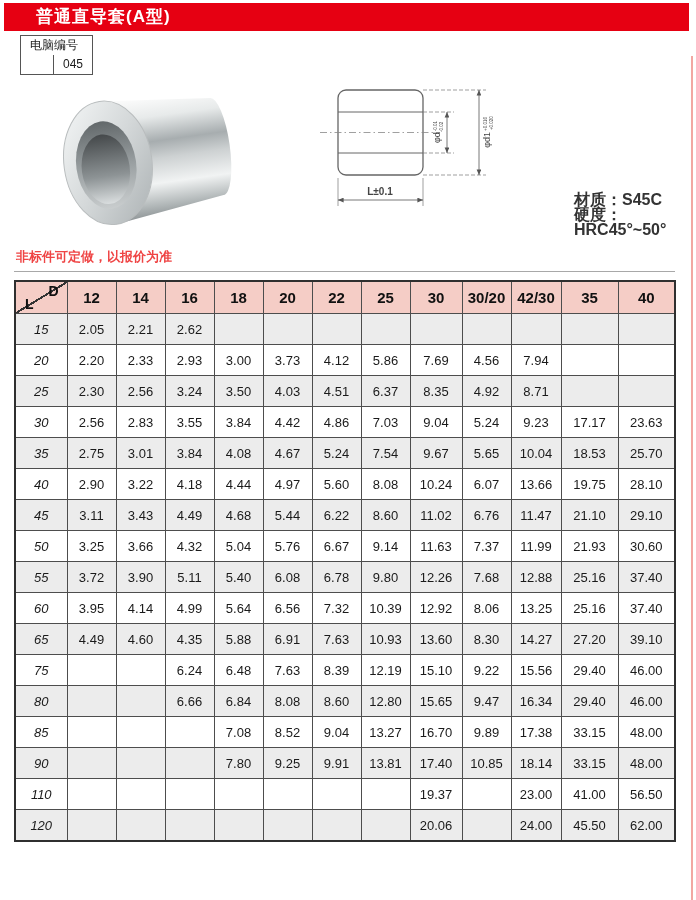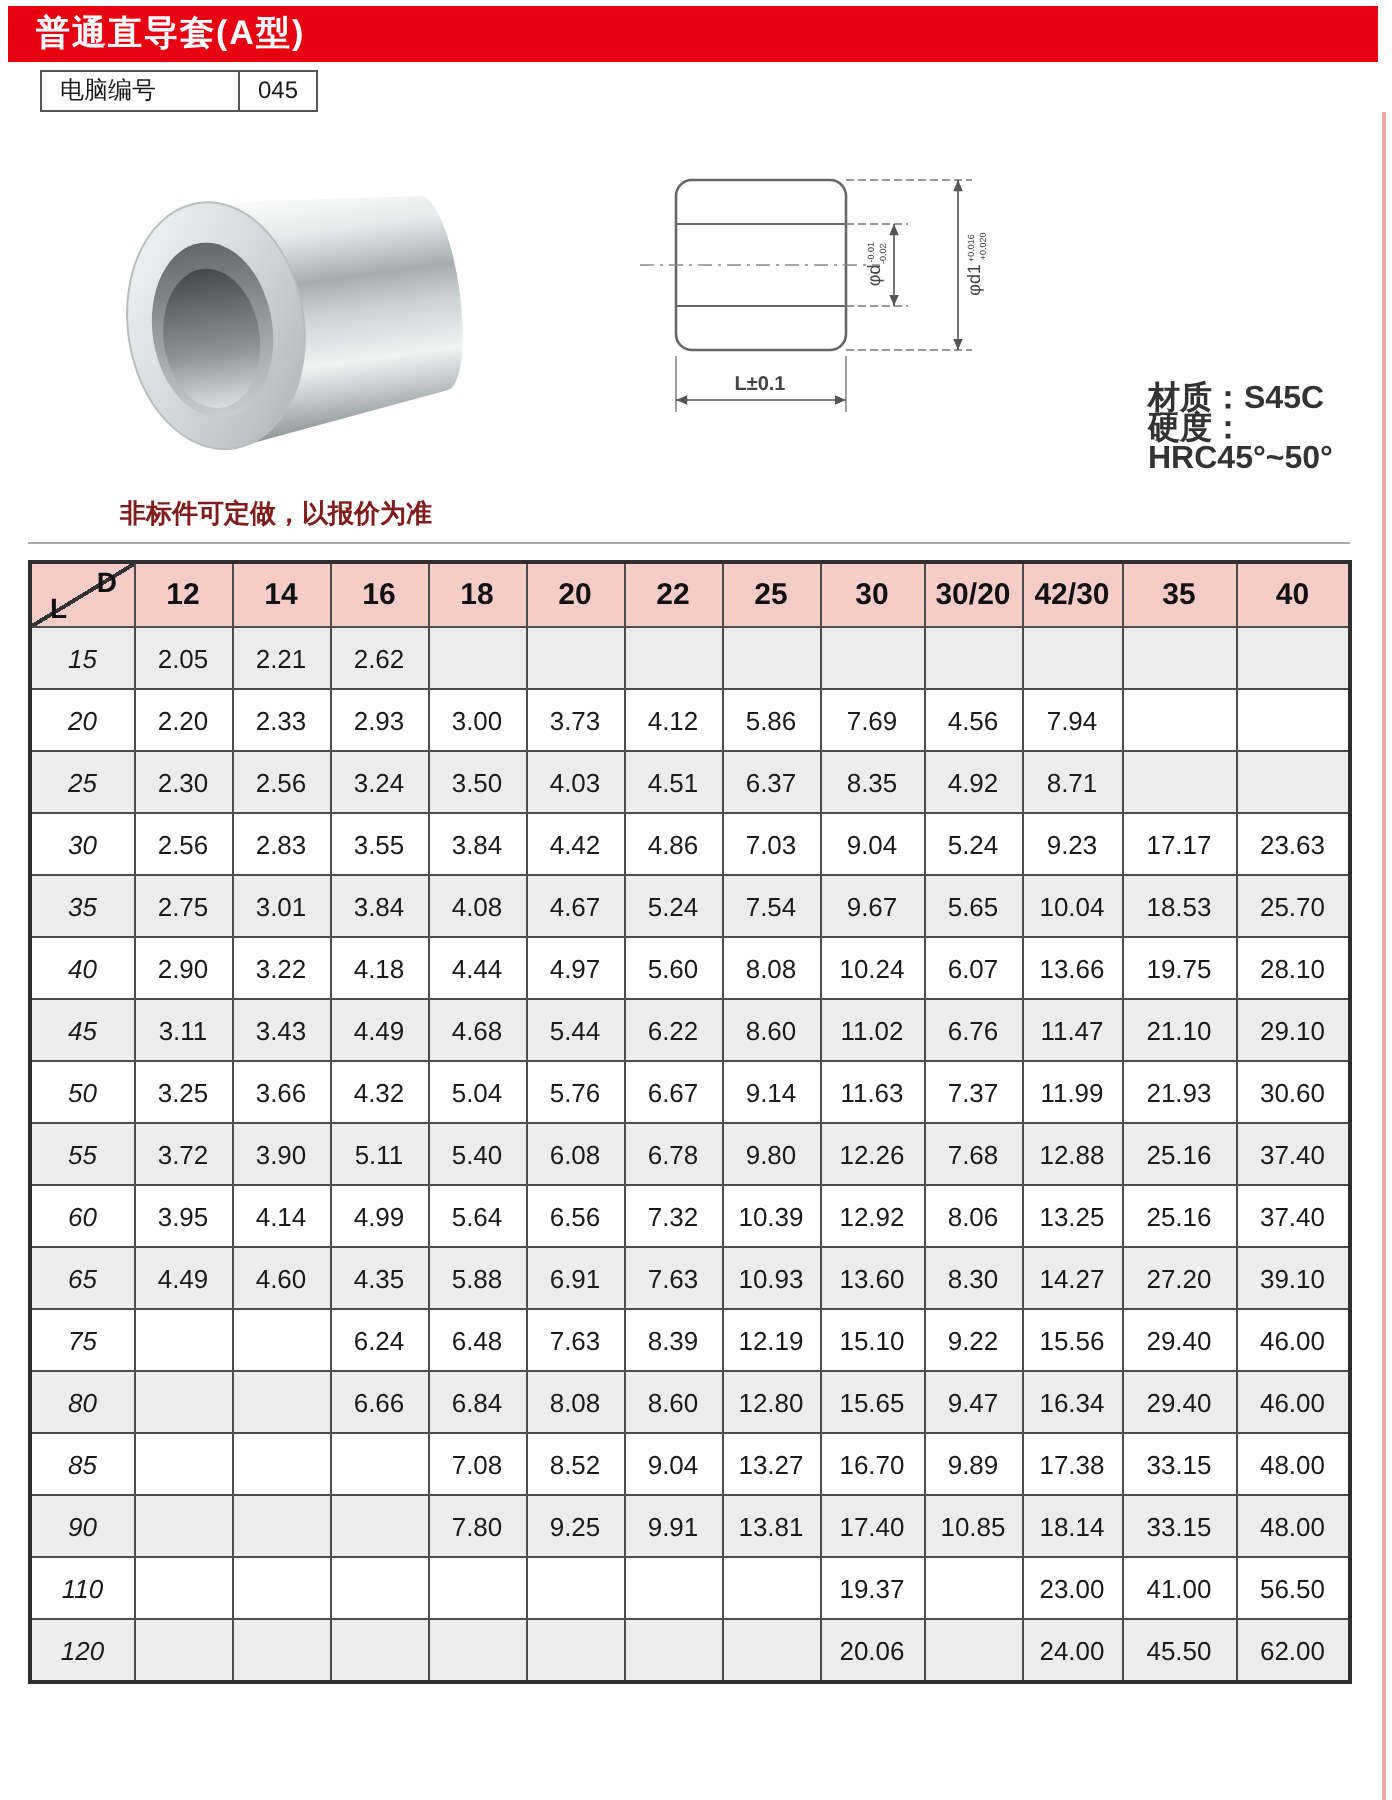--- a/index.html
+++ b/index.html
@@ -3,38 +3,38 @@
 <meta charset="utf-8">
 <style>
   html,body{margin:0;padding:0;}
   body{
     width:696px;height:900px;background:#ffffff;position:relative;overflow:hidden;
     font-family:"Liberation Sans","DejaVu Sans",sans-serif;color:#1a1a1a;
   }
   
   .title-bar{
     position:absolute;left:4px;top:3px;width:685px;height:28px;background:#e60012;
-    color:#fff;font-size:17px;font-weight:bold;line-height:28px;padding-left:14px;
+    color:#fff;font-size:17px;font-weight:bold;line-height:28px;padding-left:32px;
     box-sizing:border-box;letter-spacing:1px;
   }
   .code-box{
     position:absolute;left:20px;top:35px;display:flex;border:1px solid #555;
-    font-size:12px;background:#fff;box-shadow:0 0 0 1px #fff inset;
+    font-size:12px;background:#fff;box-shadow:0 0 0 1px #fff inset;flex-direction:column;
   }
   .code-box .cell{padding:2px 9px;line-height:15px;}
   .code-box .cell + .cell{border-left:1px solid #555;margin-left:32px;}
   .right-rule{position:absolute;right:3px;top:56px;bottom:0;width:2px;background:#f2a7a2;}
   
   .photo{position:absolute;left:35px;top:74px;width:215px;height:160px;}
   
   .drawing{position:absolute;left:318px;top:70px;width:260px;height:168px;}
   .drawing text{fill:#444;}
   .material{position:absolute;left:574px;top:192px;font-size:16px;line-height:15px;color:#333;font-weight:bold;}
   
-  .note{position:absolute;left:16px;top:248px;font-size:13px;font-weight:bold;color:#7f1d1d;margin-left:44px;}
+  .note{position:absolute;left:16px;top:248px;font-size:13px;font-weight:bold;color:#ef4444;}
   .divider{position:absolute;left:14px;top:271px;width:661px;height:1px;background:#a8a8a8;}
   
   .table-wrap{position:absolute;left:14px;top:280px;width:661px;}
   table{border-collapse:collapse;table-layout:fixed;width:660px;font-size:13px;}
   th,td{border:1px solid #4d4d4d;text-align:center;vertical-align:middle;padding:0;height:30px;overflow:hidden;}
   table{border:2px solid #2f2f2f;}
   thead th{background:#f5cdc6;font-weight:bold;font-size:15px;height:31px;color:#111;}
   tbody th{font-weight:normal;font-style:italic;}
   tbody tr:nth-child(odd) th,tbody tr:nth-child(odd) td{background:#ececec;}
   tbody tr:nth-child(even) th,tbody tr:nth-child(even) td{background:#ffffff;}

